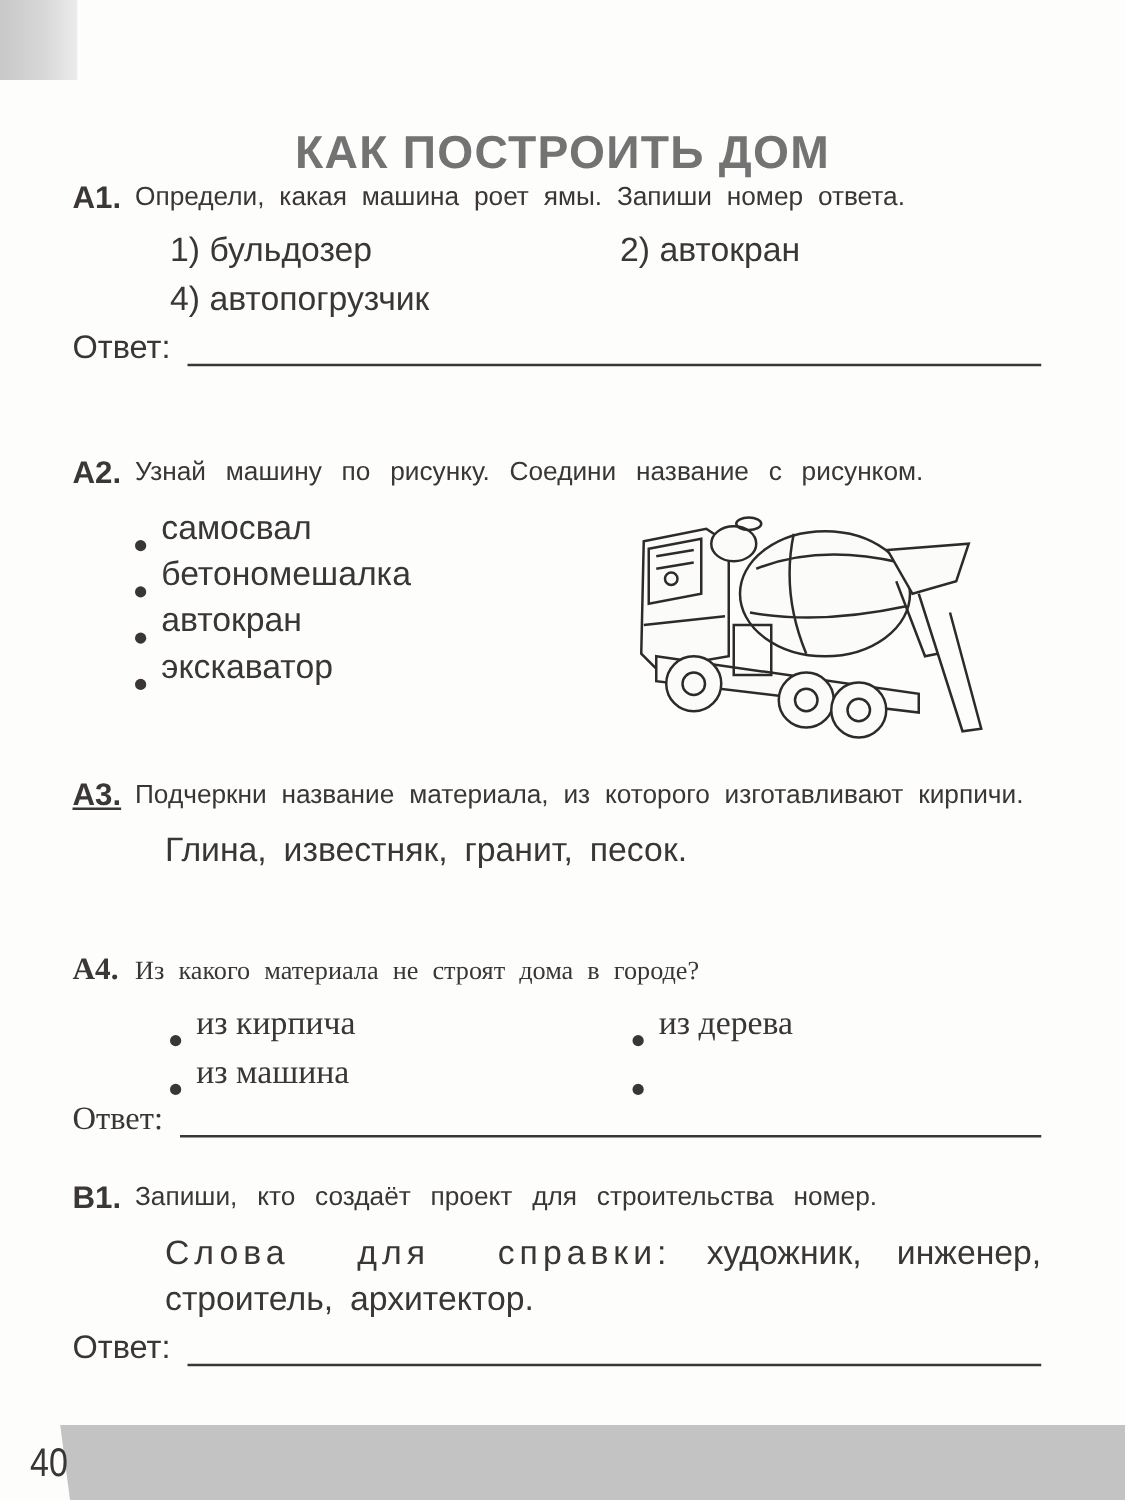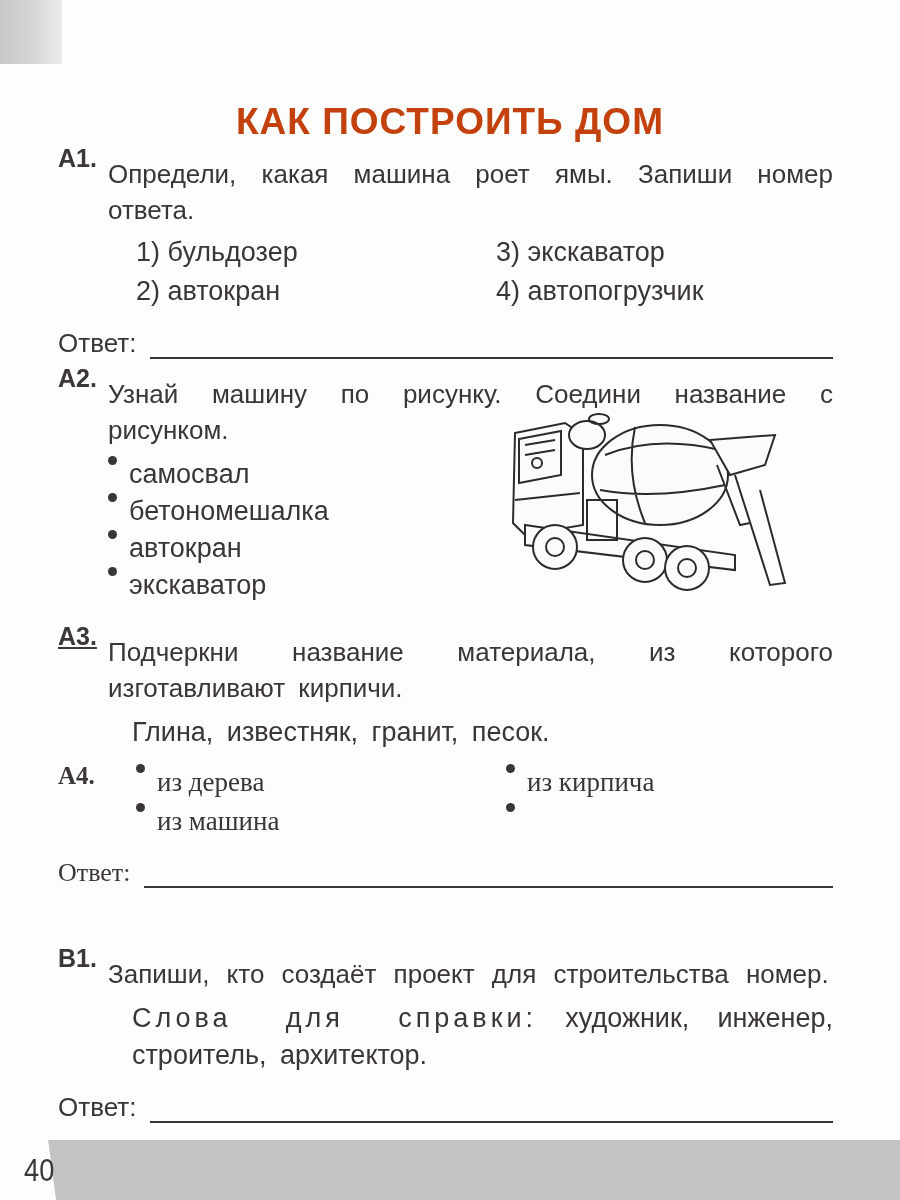--- a/index.html
+++ b/index.html
@@ -25,49 +25,48 @@
   .bottom-band .tab {
     position:absolute; left:0; top:0; width:56px; height:60px; background:#fdfdfc;
     clip-path:polygon(0 0,86% 0,100% 100%,0 100%);
   }
   .page-number {
     position:absolute; left:24px; top:1152px; font-size:32px; color:#3a3536;
     font-family:"Liberation Sans Narrow","Liberation Sans",sans-serif; transform:scaleX(0.85); transform-origin:left;
   }
   .title {
     position:absolute; left:0; right:0; top:76px; text-align:center;
-    font-size:37px; font-weight:bold; letter-spacing:1px; color:#c2410c;
+    font-size:37px; font-weight:bold; letter-spacing:1px; color:#737373;
   }
   .task { position:absolute; left:58px; width:775px; }
   .label { position:absolute; left:0; top:0; font-weight:bold; font-size:25px; color:#3b3637; }
-  .qtext { margin-left:50px; font-size:26px; line-height:36px; text-align:justify; word-spacing:6px;margin-top:16px; }
+  .qtext { margin-left:50px; font-size:21px; line-height:36px; text-align:justify; word-spacing:6px; }
   .qtext.wide { word-spacing:10px; }
   .opts { margin-left:78px; display:grid; grid-template-columns:360px 360px; row-gap:2px; font-size:27px; line-height:37px; margin-top:6px; }
   .bullets { margin-left:50px; font-size:27px; line-height:37px; margin-top:8px; }
-  .bullet { display:flex; gap:10px; align-items:flex-start; }
+  .bullet { display:flex; gap:10px; align-items:flex-end; }
   .dot { width:9px; height:9px; border-radius:50%; background:#3a3536; display:inline-block; margin-right:2px; }
-  .answer { display:flex; align-items:flex-end; font-size:26px; margin-top:18px; }
+  .answer { display:flex; align-items:flex-end; font-size:26px; margin-top:4px; }
   .answer .line { flex:1; border-bottom:2px solid #3a3536; margin-left:14px; height:22px; }
   .word-list { margin-left:74px; font-size:27px; line-height:37px; margin-top:8px; word-spacing:6px; }
   .spaced { letter-spacing:4px; word-spacing:28px; }
   .truck { position:absolute; left:495px; top:405px; width:300px; height:190px; }
 </style>
 </head>
 <body>
 
 <div class="corner-top"></div>
 
 <h1 class="title">КАК ПОСТРОИТЬ ДОМ</h1>
 
 <section class="task" style="top:140px;">
   <span class="label" style="top:4px;">А1.</span>
   <div class="qtext">Определи, какая машина роет ямы. Запиши номер ответа.</div>
   <div class="opts">
     <span>1) бульдозер</span>
-    <span>3) экскаватор</span>
     <span>2) автокран</span>
     <span>4) автопогрузчик</span>
   </div>
   <div class="answer">
     <span>Ответ:</span>
     <span class="line"></span>
   </div>
 </section>
 
 <section class="task" style="top:360px;">
@@ -123,28 +122,29 @@
 </svg>
 
 <section class="task" style="top:618px;">
   <span class="label" style="top:4px;text-decoration:underline;">А3.</span>
   <div class="qtext">Подчеркни название материала, из которого изготавливают кирпичи.</div>
   <div class="word-list">Глина, известняк, гранит, песок.</div>
 </section>
 
 <section class="task" style="top:758px;font-family:Liberation Serif, serif;">
   <span class="label" style="top:4px;">А4.</span>
+  <div class="qtext">Из какого материала не строят дома в городе?</div>
   <div class="opts" style="grid-template-columns:370px 360px;">
     <div class="bullet">
         <span class="dot"></span>
-        <span>из дерева</span>
+        <span>из кирпича</span>
       </div>
     <div class="bullet">
         <span class="dot"></span>
-        <span>из кирпича</span>
+        <span>из дерева</span>
       </div>
     <div class="bullet">
         <span class="dot"></span>
         <span>из машина</span>
       </div>
     <div class="bullet">
         <span class="dot"></span>
       </div>
   </div>
   <div class="answer">

